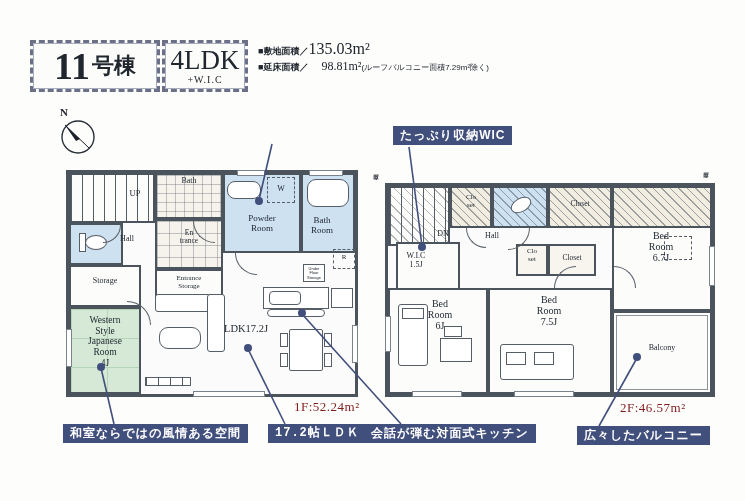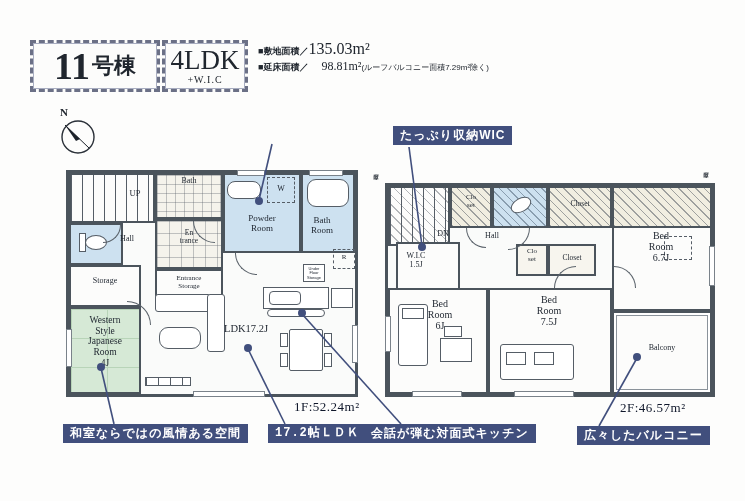--- a/index.html
+++ b/index.html
@@ -34,21 +34,21 @@
   .furn{position:absolute;box-sizing:border-box;border:1.5px solid #555d66;background:#fff;}
   .dash{border:1px dashed #555d66;background:transparent;}
   .win{position:absolute;box-sizing:border-box;background:#fff;border:1px solid #7a828a;z-index:2;}
   .arc{position:absolute;box-sizing:border-box;z-index:2;}
   
   .callout{position:absolute;background:#414f7d;color:#ffffff;font-weight:bold;
            font-size:12px;letter-spacing:1px;padding:2px 7px;line-height:1.25;
            z-index:6;white-space:nowrap;}
   #callout-lines{position:absolute;left:0;top:0;z-index:5;pointer-events:none;}
   .area-lbl{position:absolute;font-family:"Liberation Serif",serif;font-size:13px;
-            color:#0f172a;z-index:4;letter-spacing:.5px;}
+            color:#7f1d1d;z-index:4;letter-spacing:.5px;}
   .edge-note{position:absolute;writing-mode:vertical-rl;font-size:5.5px;color:#3a4048;
              line-height:1;z-index:4;}
   .spec-row{display:flex;align-items:baseline;white-space:nowrap;}
 </style>
 </head>
 <body>
 
 <div id="page">
 
   <div class="hdr-box" style="left:30px;top:40px;width:130px;height:52px;">

